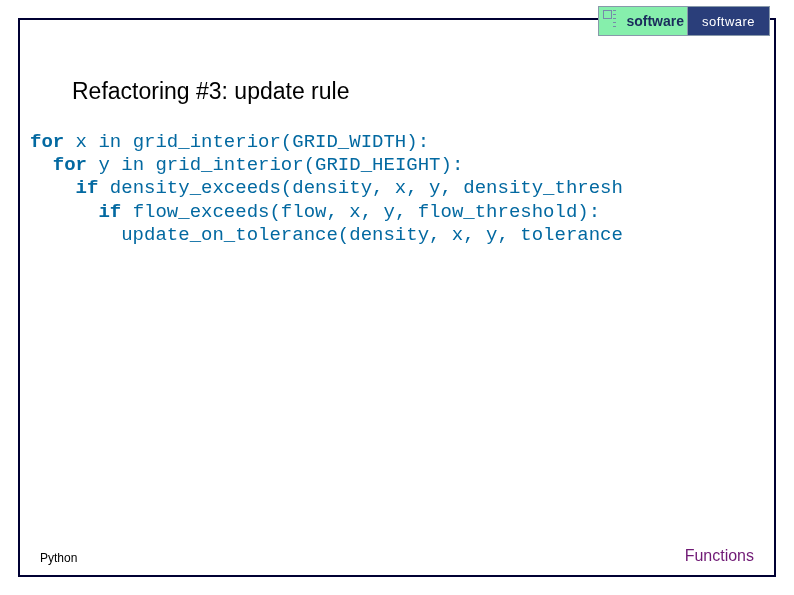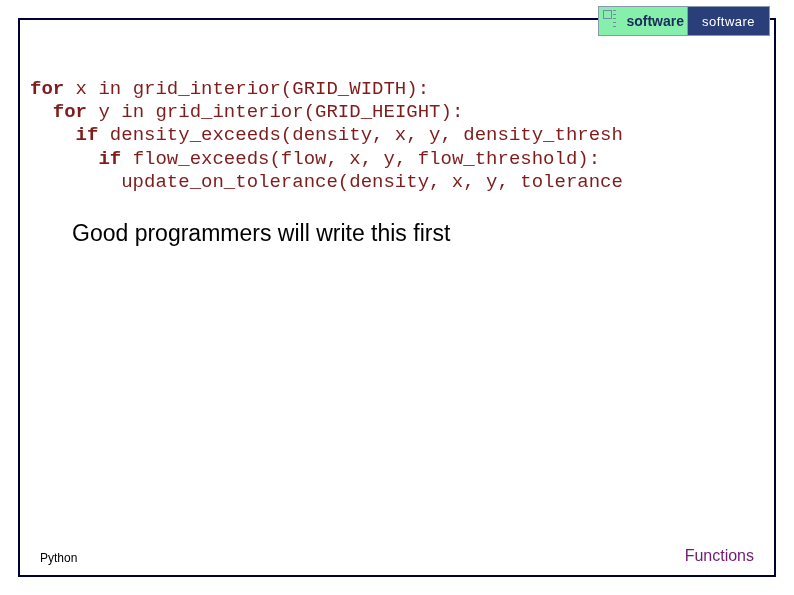--- a/index.html
+++ b/index.html
@@ -82,21 +82,21 @@
   .heading {
     font-size: 23px;
     color: #000;
     margin-bottom: 26px;
   }
   .code-block {
     font-family: "Courier New", Courier, monospace;
     font-size: 19px;
     line-height: 1.22;
     white-space: pre;
-    color: #7f1d1d;
+    color: #0369a1;
     margin-left: -42px;
     margin-bottom: 26px;
   }
   .code-block .kw { font-weight: bold; }
   .body-text {
     font-size: 23px;
     color: #000;
     margin-top: 4px;
   }
   .footer-left {
@@ -118,24 +118,24 @@
 <body>
 
 <div class="logo">
   <div class="logo-left">software</div>
   <div class="logo-right">software</div>
 </div>
 
 <div class="slide-frame"></div>
 
 <div class="content">
+  <div class="heading">Refactoring #3: update rule</div>
 
   <div class="code-block"><span class="kw">for</span><span> x in grid_interior(GRID_WIDTH):</span>
   <span class="kw">for</span><span> y in grid_interior(GRID_HEIGHT):</span>
     <span class="kw">if</span><span> density_exceeds(density, x, y, density_thresh</span>
       <span class="kw">if</span><span> flow_exceeds(flow, x, y, flow_threshold):</span>
 <span>        update_on_tolerance(density, x, y, tolerance</span></div>
 
-  <div class="body-text">Good programmers will write this first</div>
 </div>
 
 <div class="footer-left">Python</div>
 <div class="footer-right">Functions</div>
 
 </body></html>

